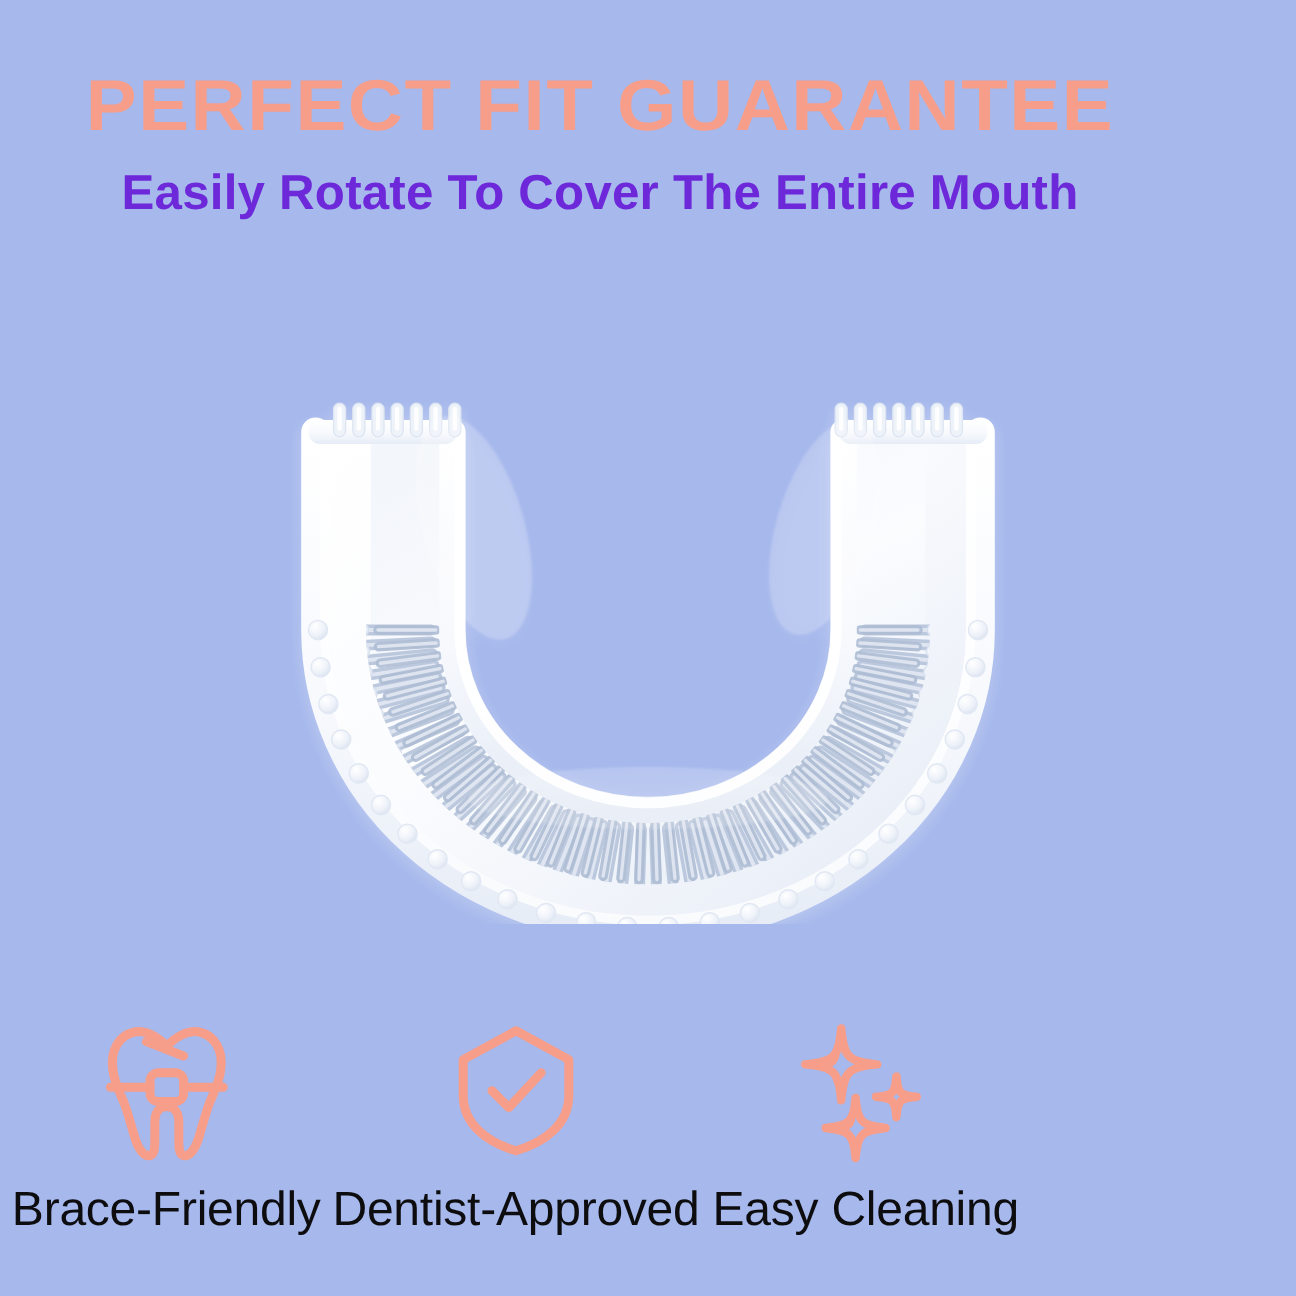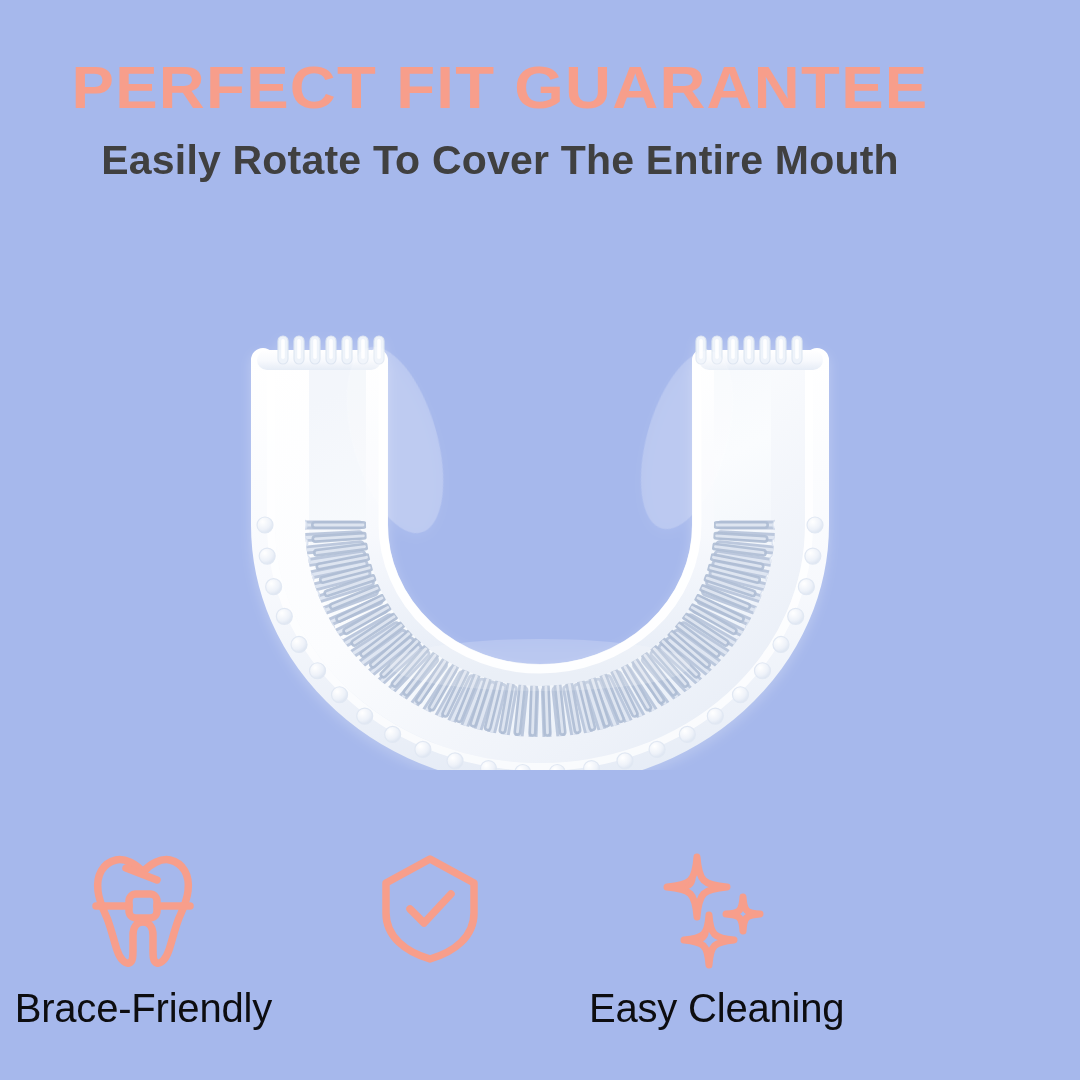--- a/index.html
+++ b/index.html
@@ -40,21 +40,21 @@
     white-space: nowrap;
   }
   .subheadline {
     margin: 0;
     padding-top: 20px;
     font-family: "Liberation Sans", sans-serif;
     font-size: 41px;
     font-weight: 700;
     letter-spacing: 0.2px;
     line-height: 1.1;
-    color: #404040;
+    color: #6d28d9;
     white-space: nowrap;
   }
 
   
   .product-stage {
     position: absolute;
     left: 205px;
     top: 320px;
     width: 670px;
     height: 450px;
@@ -870,20 +870,21 @@
     <div class="feature">
       <div class="feature-icon">
         <svg width="102" height="112" viewBox="0 0 102 112" fill="none" stroke="#f79e8b" stroke-width="7.5" stroke-linecap="round" stroke-linejoin="round" xmlns="http://www.w3.org/2000/svg">
           <path d="M51 6 L 95 30 L 95 60
                    C 95 84, 75 99, 51 106
                    C 27 99, 7 84, 7 60
                    L 7 30 Z"></path>
           <path d="M31 56 L 45 70 L 72 41"></path>
         </svg>
       </div>
+      <div class="feature-label">Dentist-Approved</div>
     </div>
 
     <div class="feature">
       <div class="feature-icon">
         <svg width="112" height="112" viewBox="0 0 112 112" fill="none" stroke="#f79e8b" stroke-width="7" stroke-linecap="round" stroke-linejoin="round" xmlns="http://www.w3.org/2000/svg">
 
           <path d="M36 4
                    C 38 28, 42 32, 66 34
                    C 42 36, 38 40, 36 64
                    C 34 40, 30 36, 6 34

